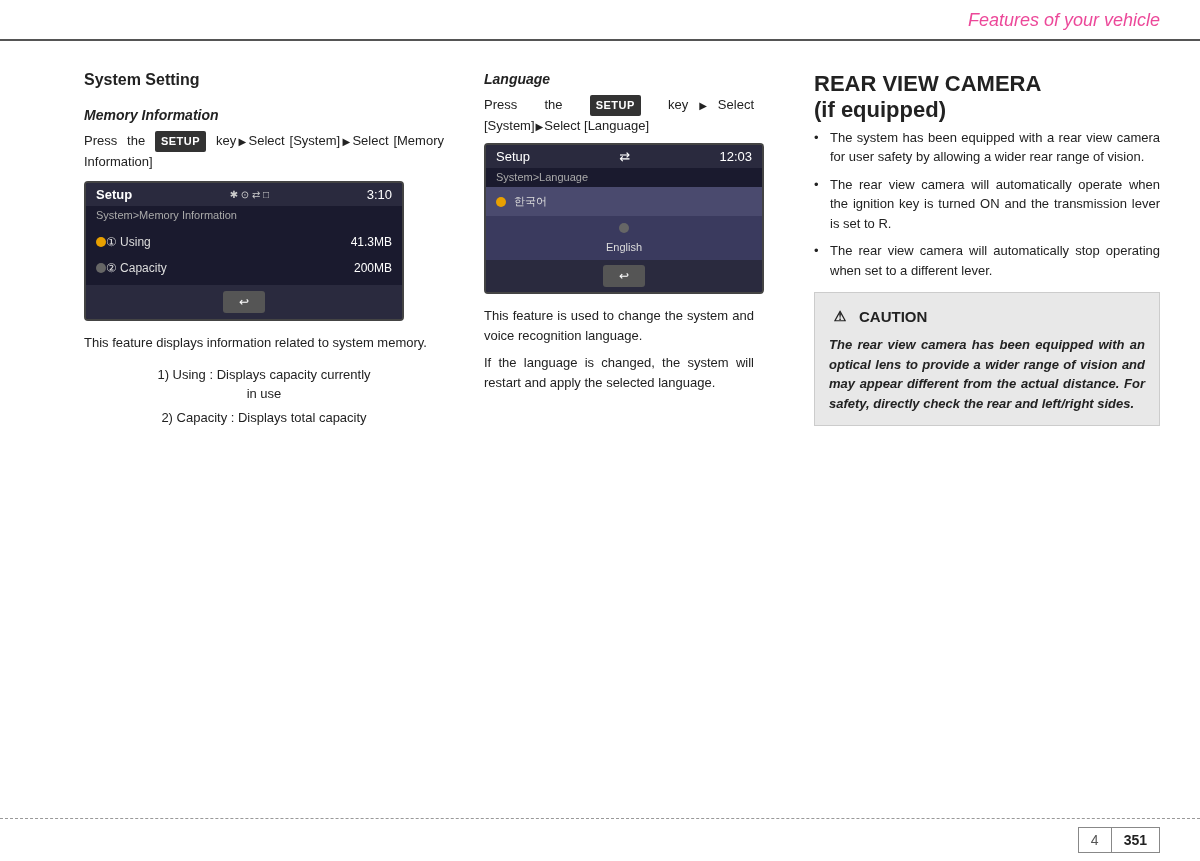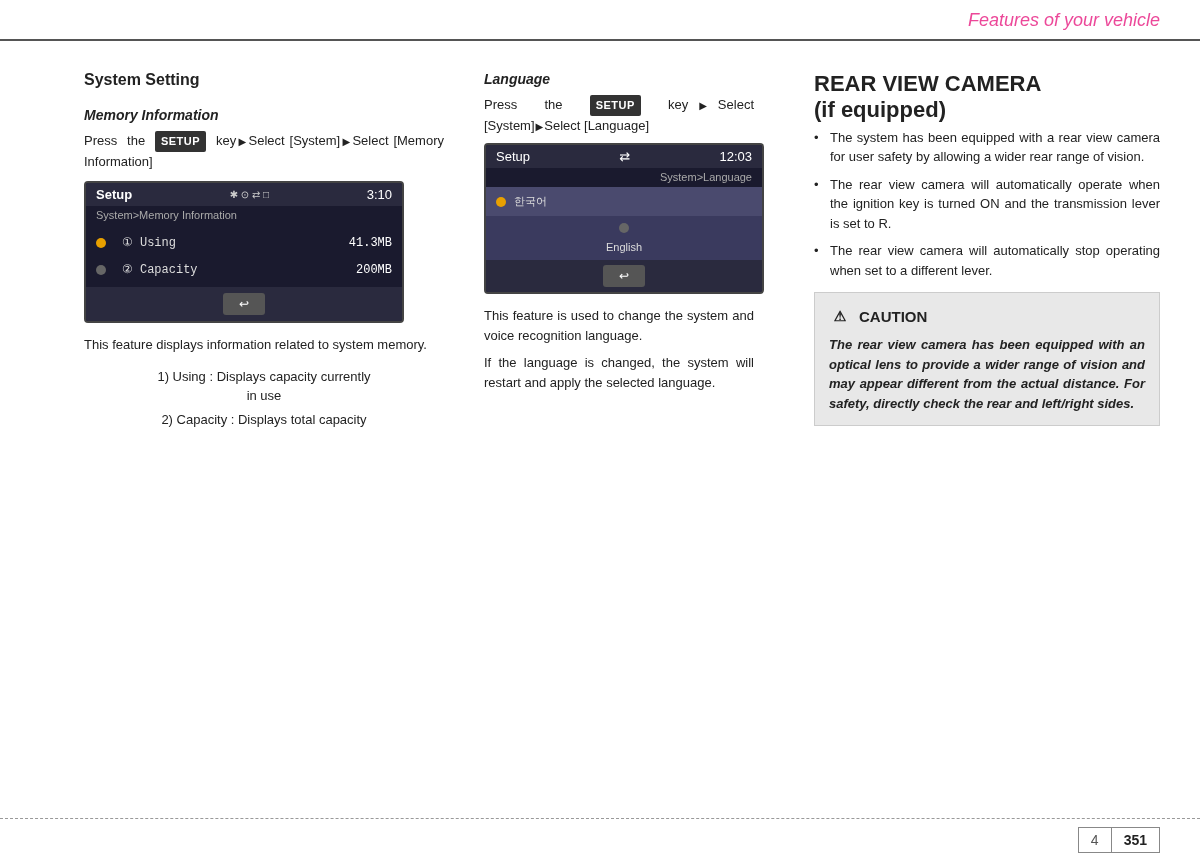--- a/index.html
+++ b/index.html
@@ -145,22 +145,21 @@
       background: #1a1a2e;
       padding: 4px 0;
     }
 
     .screen-row {
       display: flex;
       align-items: center;
       padding: 6px 10px;
       color: #ddd;
       font-size: 12px;
-      gap: 16px;
-      font-family: Liberation Mono, monospace;
+      gap: 0;
     }
 
     .screen-row-label {
       flex: 1;
     }
 
     .screen-row-value {
       color: #ffffff;
       font-size: 12px;
     }
@@ -219,21 +218,20 @@
       padding: 4px 10px;
       color: #fff;
       font-size: 13px;
     }
 
     .lang-screen-path {
       color: #aaa;
       font-size: 11px;
       padding: 3px 10px 4px 10px;
       background: #1a1a2e;
-      text-align: right;
     }
 
     .lang-row {
       display: flex;
       align-items: center;
       padding: 7px 10px;
       color: #ddd;
       font-size: 11px;
       gap: 8px;
     }

